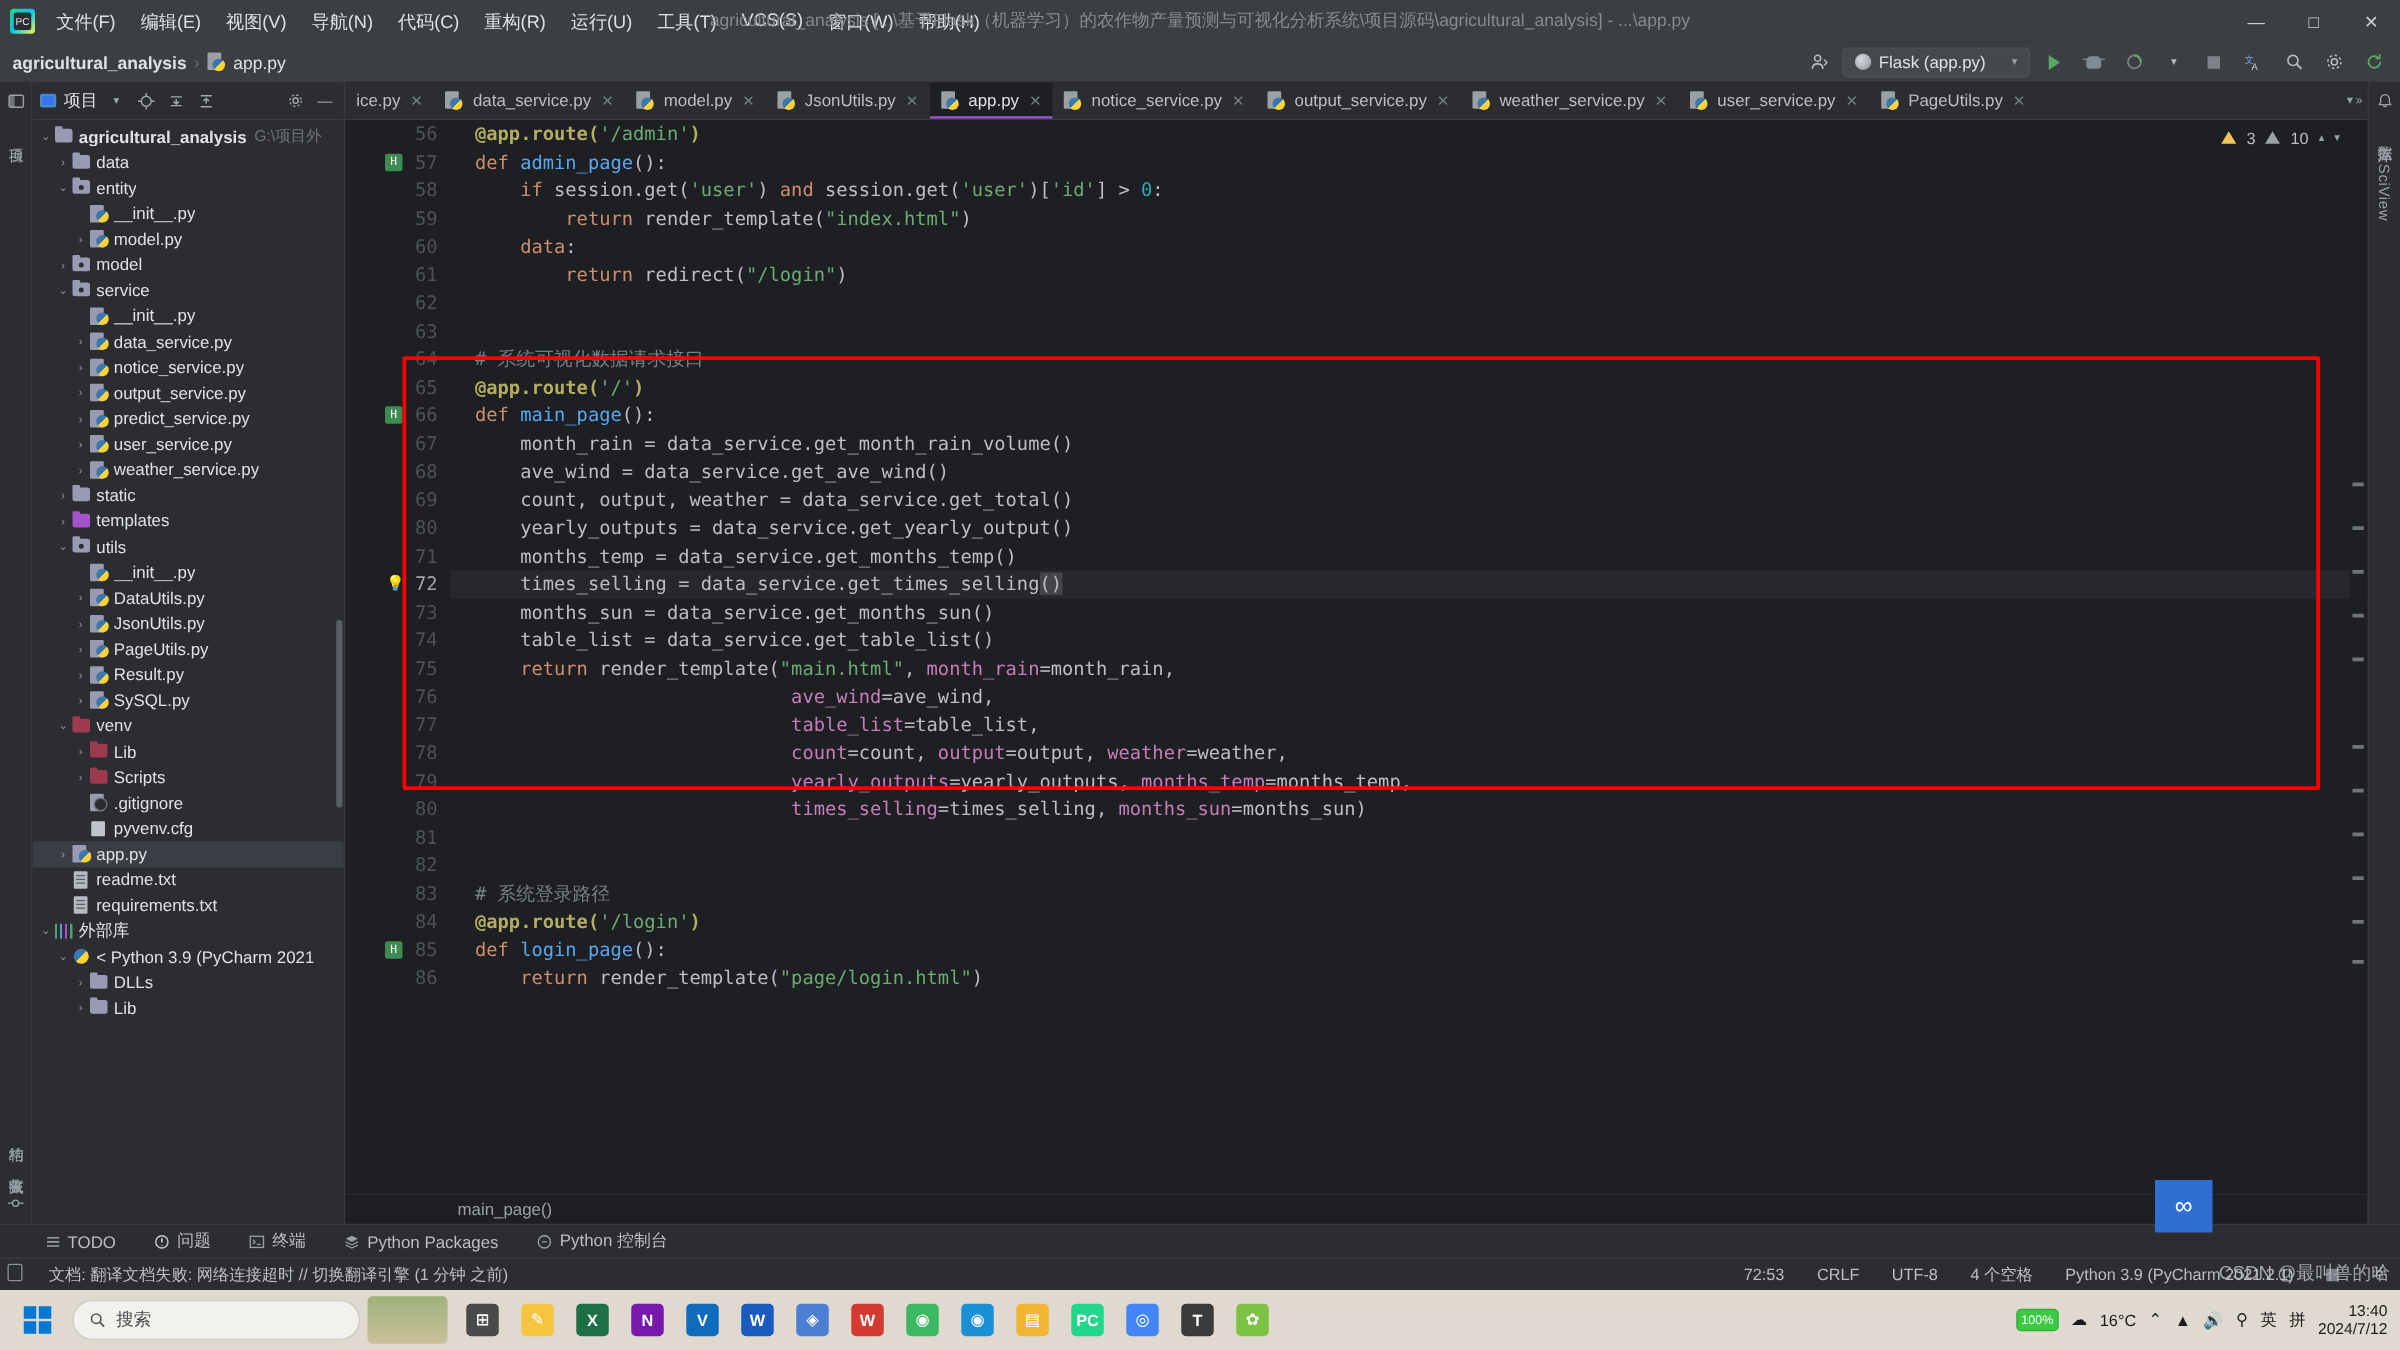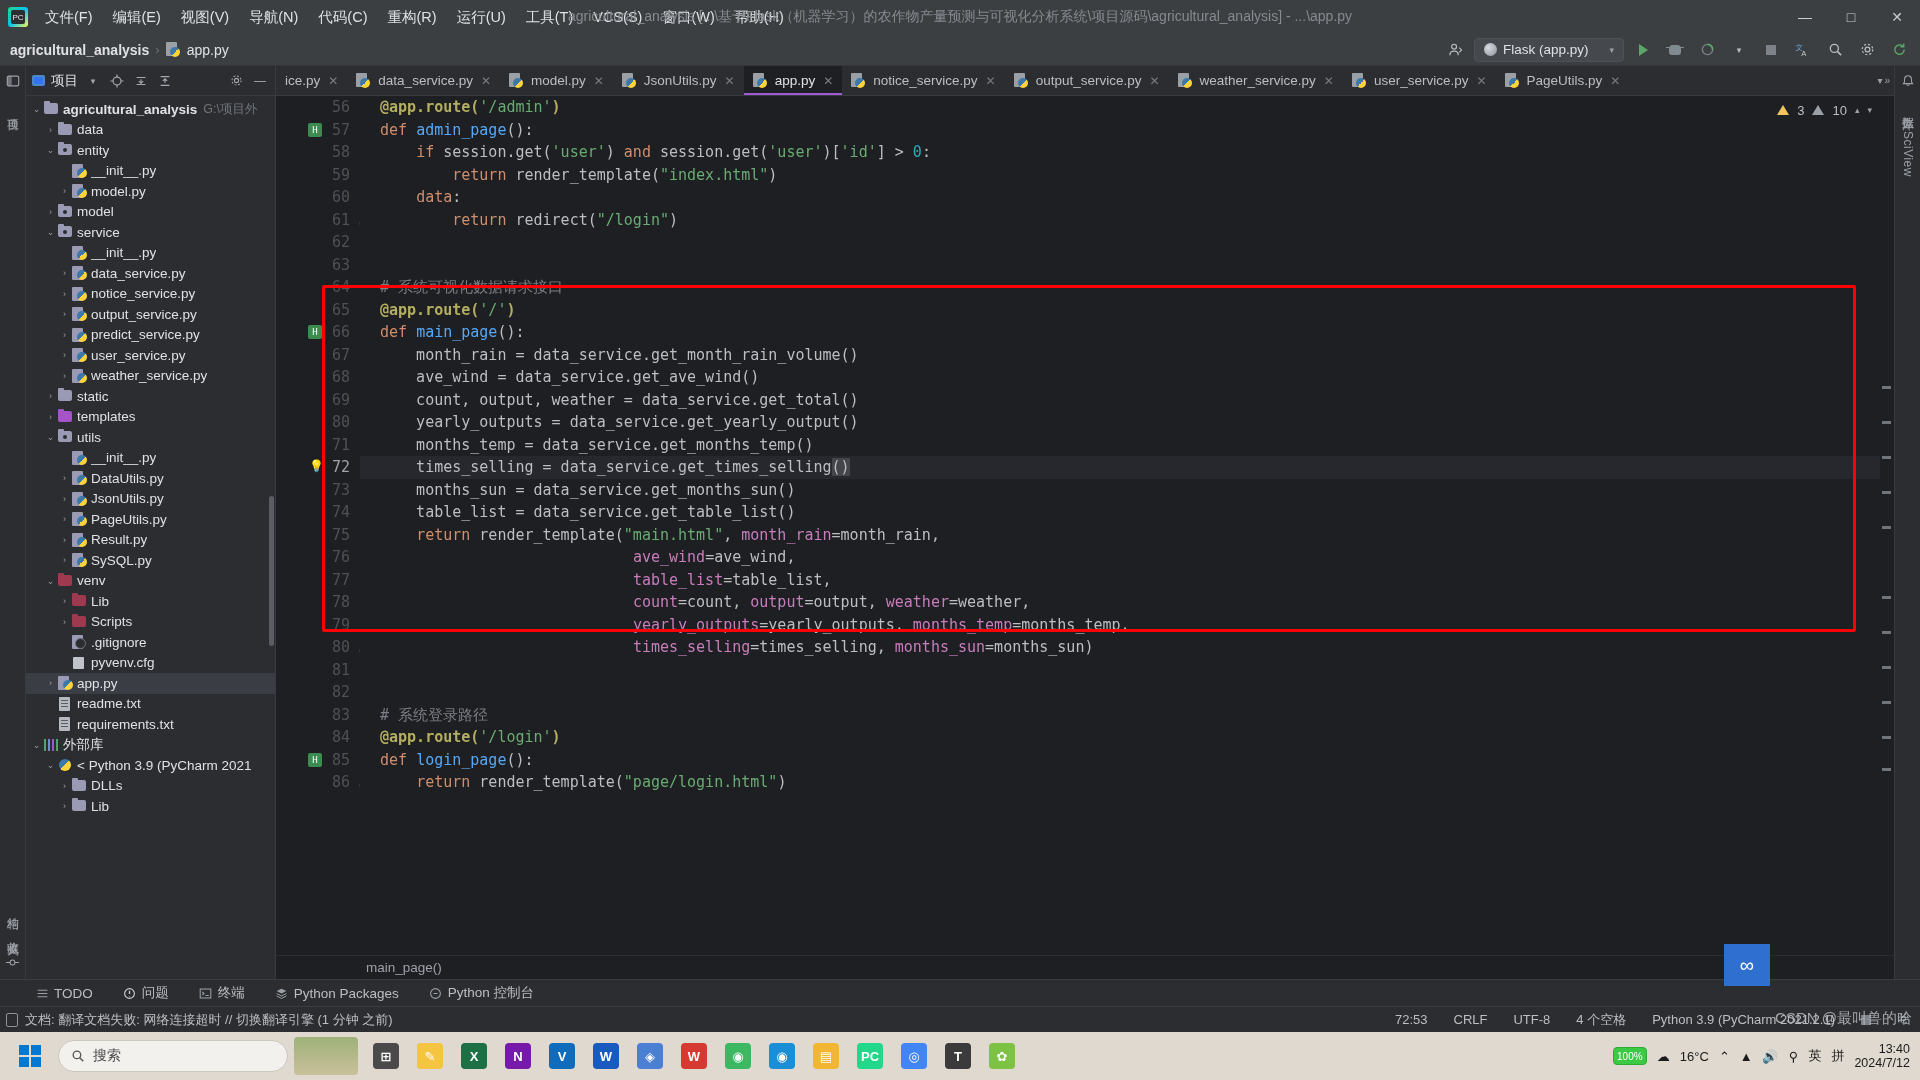--- a/index.html
+++ b/index.html
@@ -219,21 +219,21 @@
   }
   .twbtn { display: flex; align-items: center; gap: 5px; padding: 2px 5px; border-radius: 3px; }
   .tw-ic { width: 14px; height: 14px; display:flex; align-items:center; justify-content:center; font-size: 11px; color:#9aa0a6; }
 
   
   .statusbar {
     height: 26px; flex: 0 0 26px; background: #2b2d30; display: flex; align-items: center;
     font-size: 13px; color: #bcbec4; padding: 0 6px; gap: 14px; position: relative;
     border-top: 1px solid #393b40;
   }
-  .status-left { display: flex; align-items: center; gap: 7px; }
+  .status-left { display: flex; align-items: flex-start; gap: 21px; }
   .status-right { margin-left: auto; display: flex; align-items: center; gap: 26px; padding-right: 4px; }
   .doc-ic { width: 12px; height: 14px; border: 1.5px solid #8d9199; border-radius: 2px; }
 
   
   .taskbar {
     height: 48px; flex: 0 0 48px; background: #dfd9cf;
     display: flex; align-items: center; position: relative;
   }
   .tb-start {
     width: 48px; height: 40px; margin-left: 6px; display:flex;align-items:center;justify-content:center;

